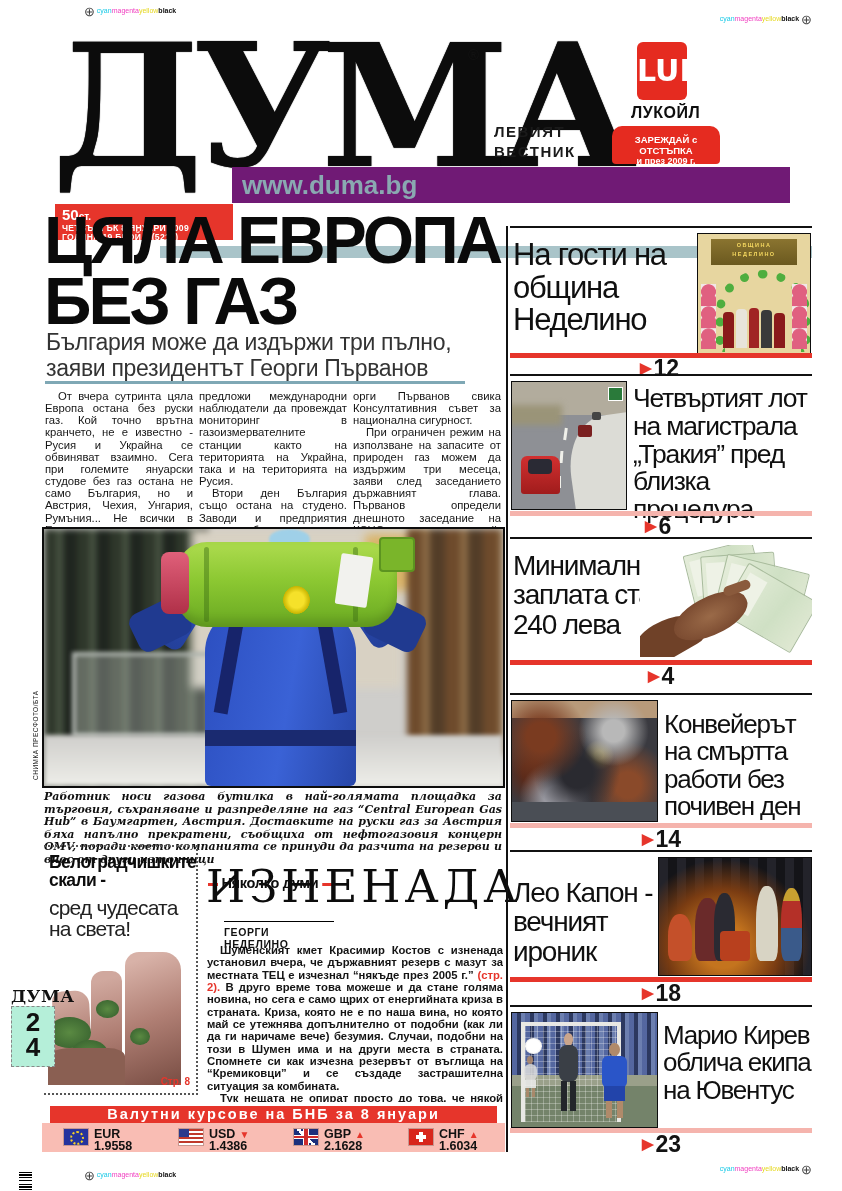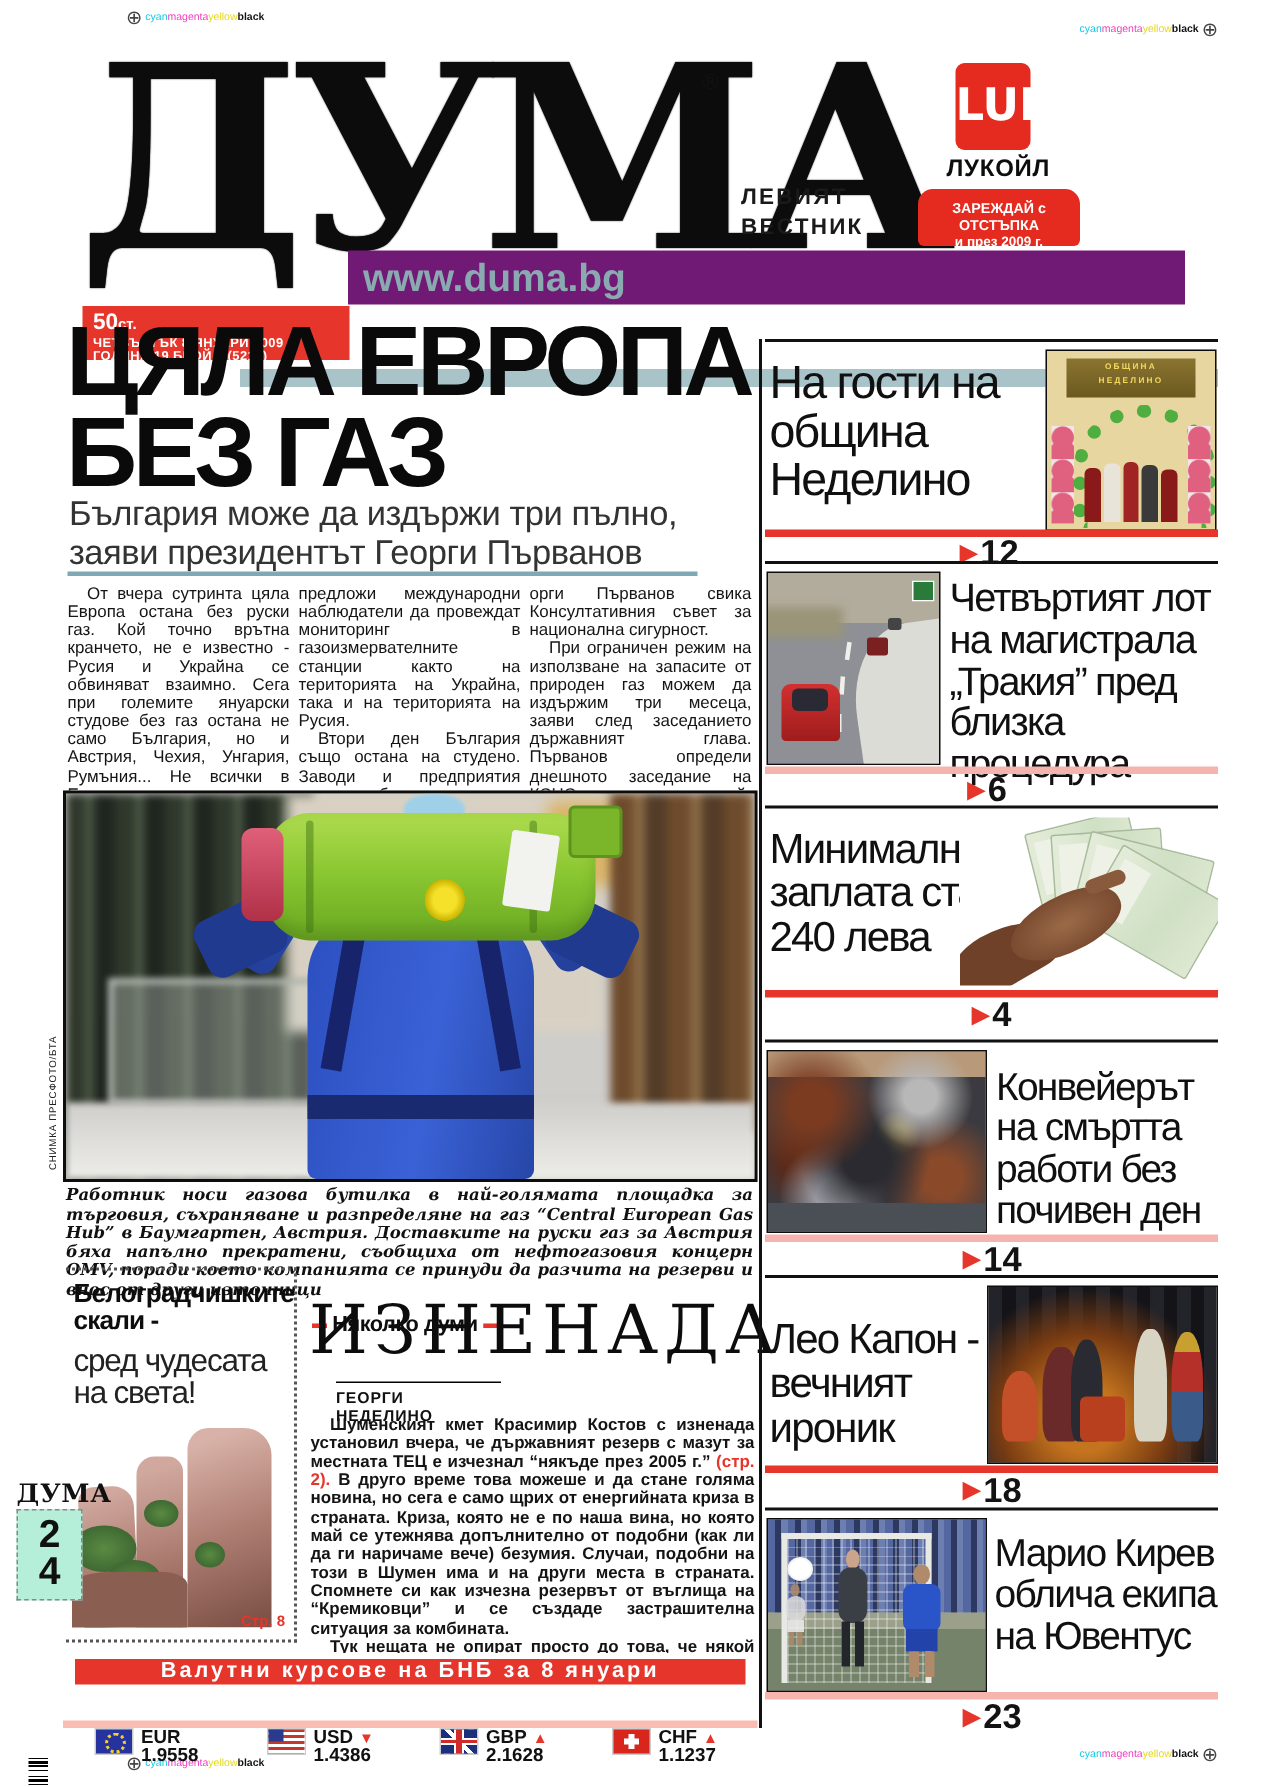--- a/index.html
+++ b/index.html
@@ -348,21 +348,21 @@
   <div class="abs ed-title" style="left:206px;top:864px;">ИЗНЕНАДА</div>
   <div class="abs ed-author" style="left:224px;top:921px;">ГЕОРГИ НЕДЕЛИНО</div>
   <div class="abs ed-body" style="left:207px;top:944px;width:296px;height:158px;overflow:hidden;">
     <p><span>Шуменският кмет Красимир Костов с изненада установил вчера, че държавният резерв с мазут за местната ТЕЦ е изчезнал “някъде през 2005 г.” </span><span class="redref">(стр. 2).</span><span> В друго време това можеше и да стане голяма новина, но сега е само щрих от енергийната криза в страната. Криза, която не е по наша вина, но която май се утежнява допълнително от подобни (как ли да ги наричаме вече) безумия. Случаи, подобни на този в Шумен има и на други места в страната. Спомнете си как изчезна резервът от въглища на “Кремиковци” и се създаде застрашителна ситуация за комбината.</span></p>
     <p>Тук нещата не опират просто до това, че някой “задигнал” нещо си. При подобни фокуси със стратегическите запаси става дума за пълно безхаберие, нехайство и дори презрение към гражданите.</p>
 
   </div>
 
   <div class="abs" style="left:42px;top:1106px;width:463px;height:46px;">
     <div class="cur-head" style="position:absolute;left:8px;top:0;right:8px;height:17px;">Валутни курсове на БНБ за 8 януари</div>
-    <div class="cur-body" style="position:absolute;left:0;top:17px;right:0;bottom:0;margin-top:24px;">
+    <div class="cur-body" style="position:absolute;left:0;top:17px;right:0;bottom:0;">
       <div class="cur-group" style="left:22px;width:100px;">
         <div class="flag flag-eu">
             <div class="ring"></div>
           </div>
         <div class="cur-code"><span>EUR</span><span class="cur-trend"></span></div>
         <div class="cur-rate">1.9558</div>
       </div>
       <div class="cur-group" style="left:137px;width:100px;">
         <div class="flag flag-us">
             <div class="canton"></div>
@@ -374,21 +374,21 @@
         <div class="flag flag-uk"></div>
         <div class="cur-code"><span>GBP</span><span class="cur-trend">▲</span></div>
         <div class="cur-rate">2.1628</div>
       </div>
       <div class="cur-group" style="left:367px;width:100px;padding-left:32px;">
         <div class="flag flag-ch">
             <div class="v"></div>
             <div class="h"></div>
           </div>
         <div class="cur-code"><span>CHF</span><span class="cur-trend">▲</span></div>
-        <div class="cur-rate">1.1237</div>
+        <div class="cur-rate">1.6034</div>
       </div>
     </div>
   </div>
 
   <div class="abs vrule" style="left:506px;top:226px;height:926px;"></div>
   <div class="abs hrule" style="left:510px;top:226px;width:302px;"></div>
 
   <div class="abs sb-title" style="left:513px;top:239px;width:160px;font-size:31px;">На гости на община Неделино</div>
   <div class="abs sb-photo ned" style="left:697px;top:233px;width:112px;height:119px;">
     <div class="pp ned-sign">

